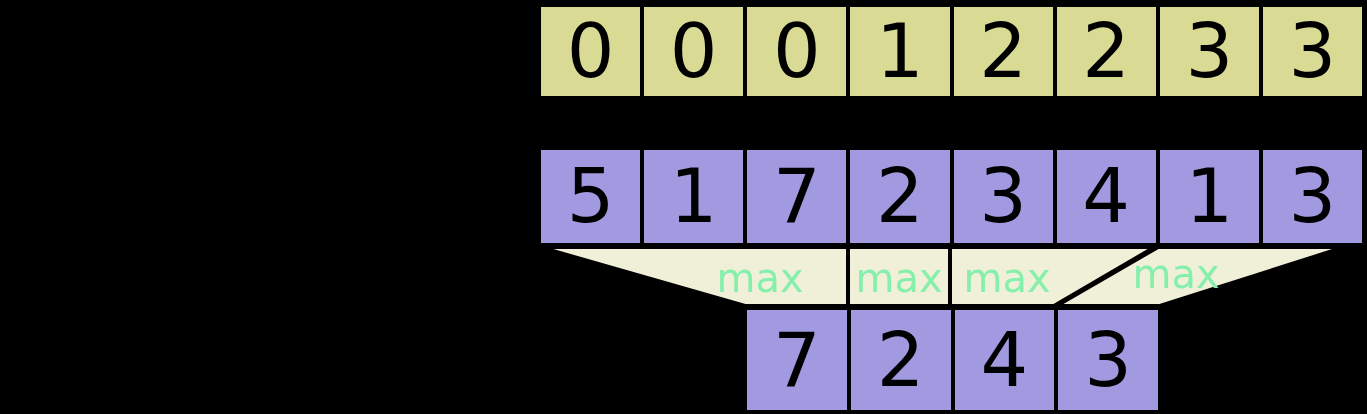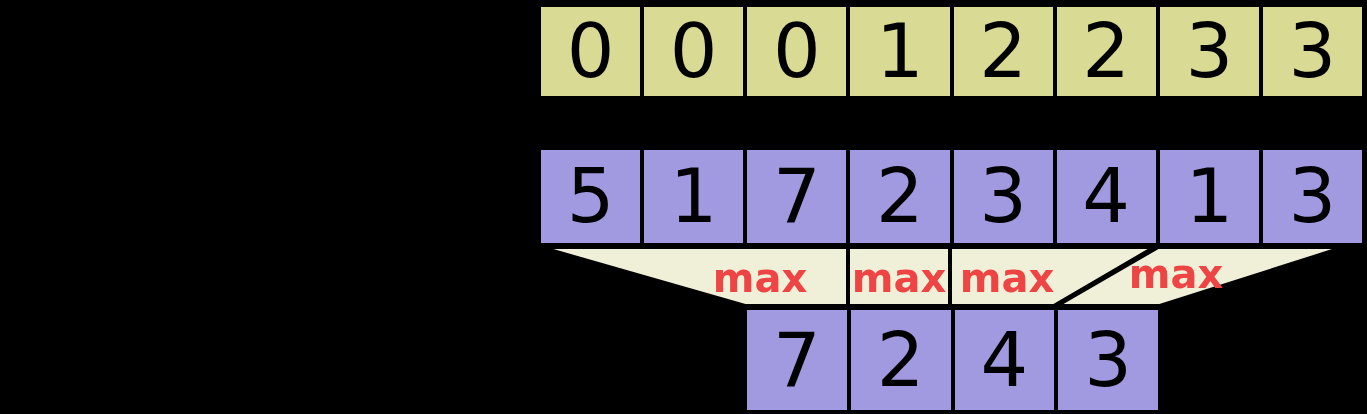--- a/index.html
+++ b/index.html
@@ -31,23 +31,22 @@
   .funnels{position:absolute;left:0;top:0;}
   .funnels polygon{
     fill:var(--funnel,#f0f0d9);
     stroke:var(--border,#000);
     stroke-width:4;
     stroke-linejoin:round;
   }
   .max-label{
     position:absolute;
     transform:translate(-50%,-50%);
-    font-size:40px;line-height:1;color:#ef4444;
+    font-size:40px;line-height:1;color:#86efac;
     white-space:nowrap;
-    font-weight:bold;
   }
 </style>
 </head>
 <body>
 
 <div class="canvas">
 
   <svg class="funnels" width="1367" height="414" viewBox="0 0 1367 414">
     <polygon points="539,247 848,247 848,306 745,306"></polygon>
     <polygon points="848,247 950,247 950,306 848,306"></polygon>

